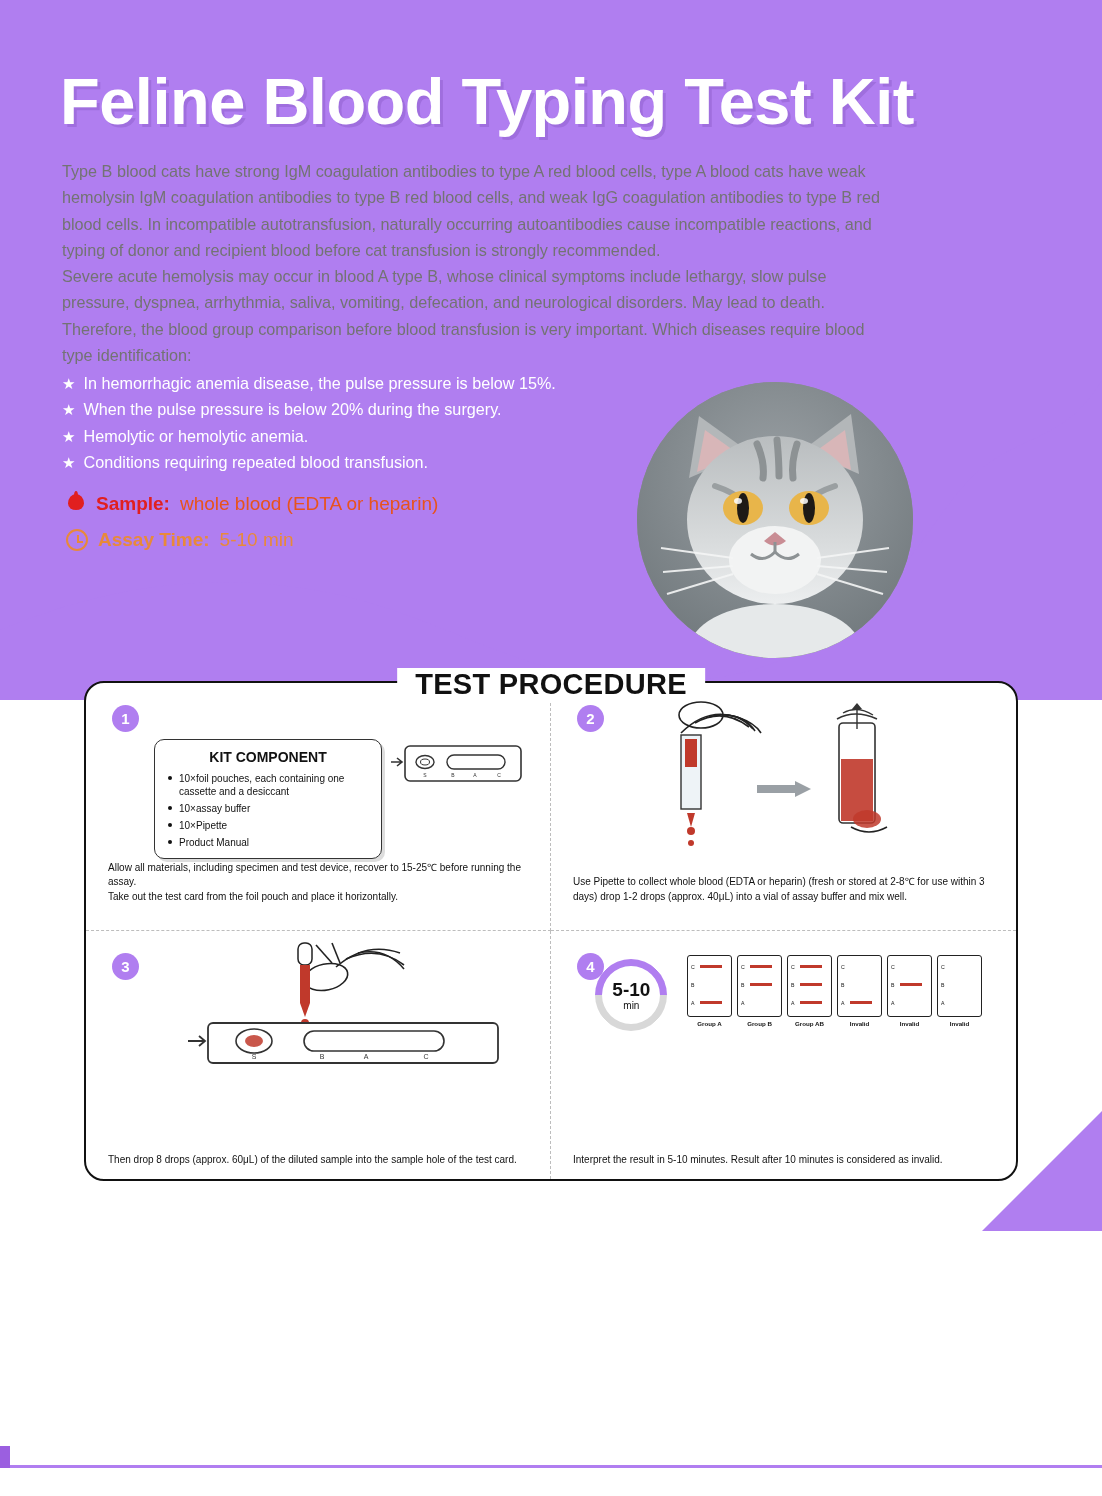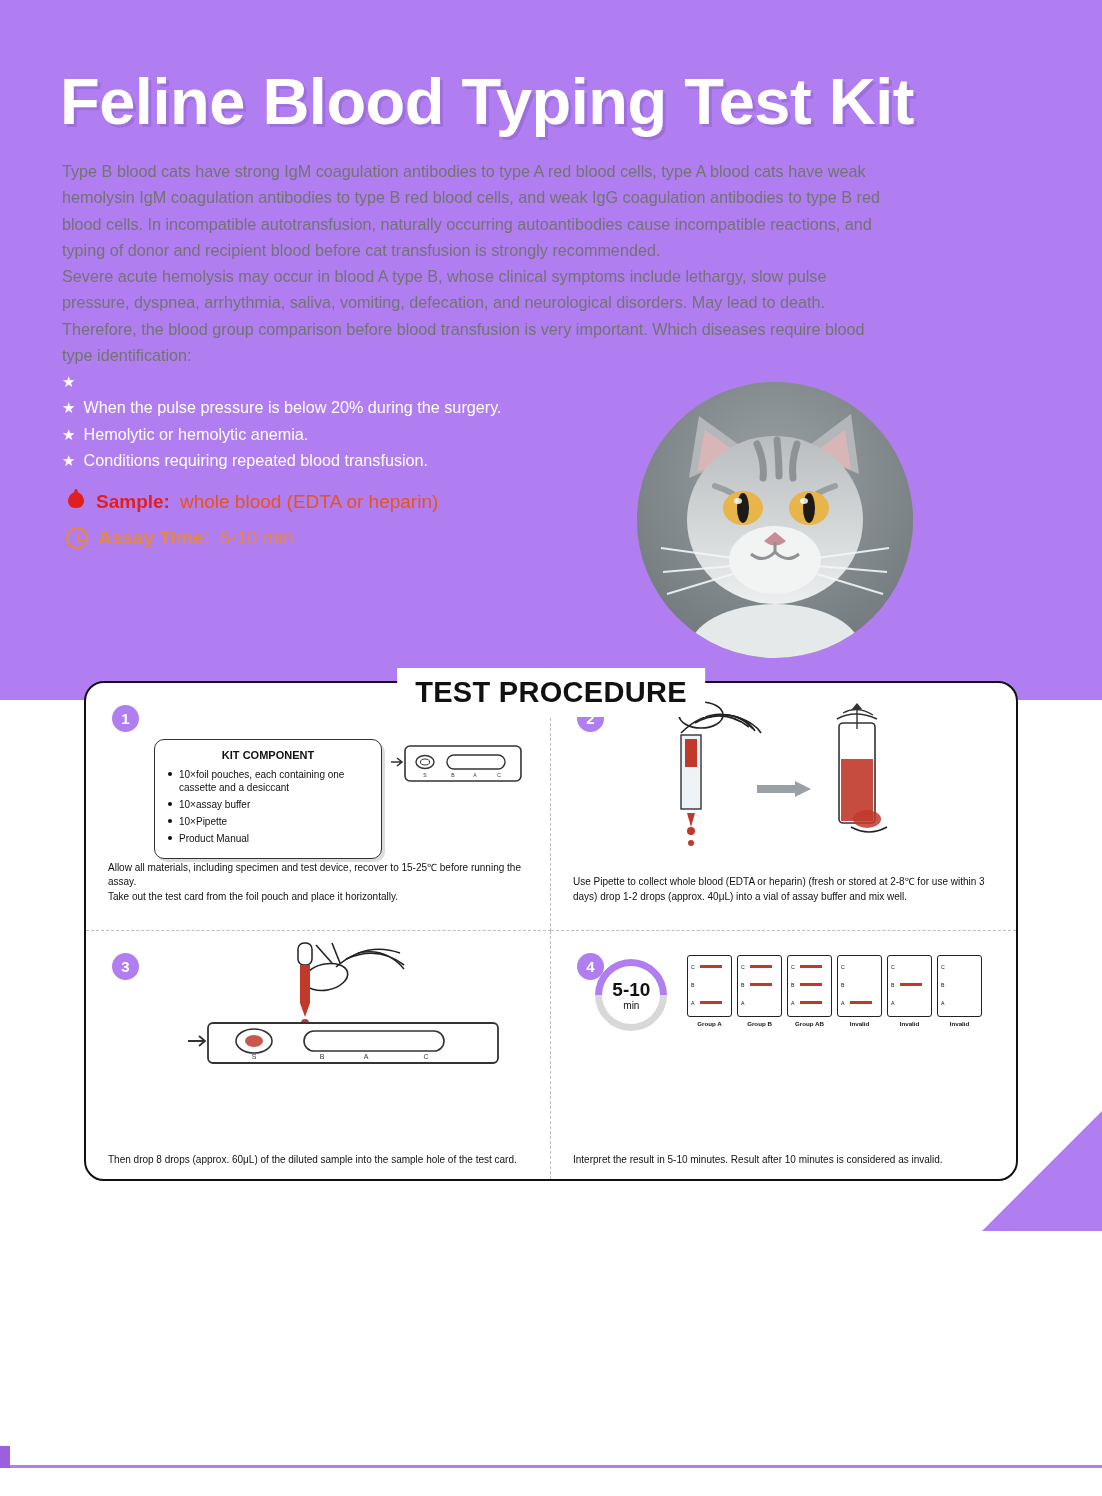--- a/index.html
+++ b/index.html
@@ -184,21 +184,21 @@
     background: #ffffff;
     z-index: 7;
     box-sizing: border-box;
   }
   .proc-title {
     position: absolute;
     left: 50%;
     transform: translateX(-50%);
     top: 668px;
     background: #ffffff;
-    padding: 8px 18px;
+    padding: 0 18px;
     font-size: 29px;
     font-weight: bold;
     color: #111;
     letter-spacing: 0.3px;
     z-index: 8;
     white-space: nowrap;
   }
   .proc-grid {
     position: absolute;
     left: 0; top: 0;
@@ -252,21 +252,21 @@
     height: 120px;
     border: 1.5px solid #333;
     border-radius: 10px;
     background: #fff;
     box-shadow: 3px 3px 0 #ddd;
     box-sizing: border-box;
     padding: 9px 10px;
   }
   .kit-title {
     text-align: center;
-    font-size: 11px;
+    font-size: 14px;
     font-weight: bold;
     color: #111;
     margin-bottom: 7px;
   }
   .kit-list { margin: 0; padding: 0; list-style: none; }
   .kit-list li {
     font-size: 10px;
     line-height: 1.3;
     color: #111;
     margin-bottom: 4px;
@@ -369,20 +369,21 @@
   <h1 class="title">Feline Blood Typing Test Kit</h1>
 
   <div class="intro">
     <p>Type B blood cats have strong IgM coagulation antibodies to type A red blood cells, type A blood cats have weak hemolysin IgM coagulation antibodies to type B red blood cells, and weak IgG coagulation antibodies to type B red blood cells. In incompatible autotransfusion, naturally occurring autoantibodies cause incompatible reactions, and typing of donor and recipient blood before cat transfusion is strongly recommended.</p>
     <p>Severe acute hemolysis may occur in blood A type B, whose clinical symptoms include lethargy, slow pulse pressure, dyspnea, arrhythmia, saliva, vomiting, defecation, and neurological disorders. May lead to death. Therefore, the blood group comparison before blood transfusion is very important. Which diseases require blood type identification:</p>
   </div>
 
   <div class="bullets">
     <div class="b-row">
       <span class="star">★</span>
+      <span>In hemorrhagic anemia disease, the pulse pressure is below 15%.</span>
     </div>
     <div class="b-row">
       <span class="star">★</span>
       <span>When the pulse pressure is below 20% during the surgery.</span>
     </div>
     <div class="b-row">
       <span class="star">★</span>
       <span>Hemolytic or hemolytic anemia.</span>
     </div>
     <div class="b-row">

